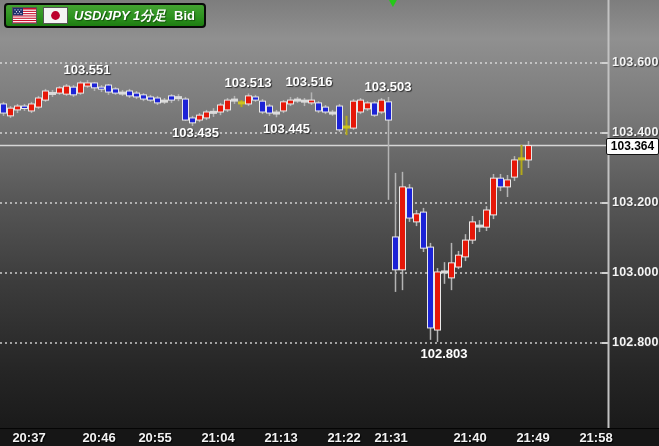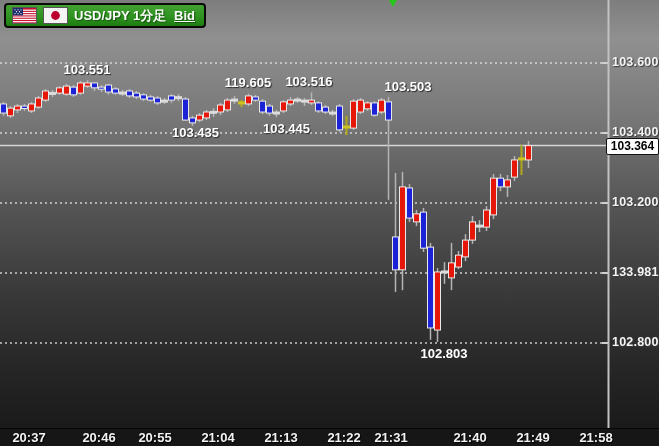--- a/index.html
+++ b/index.html
@@ -6,22 +6,22 @@
   #screen{position:relative;width:659px;height:446px;overflow:hidden;
     font-family:"Liberation Sans","DejaVu Sans",sans-serif;-webkit-font-smoothing:antialiased;}
   #chart-bg{position:absolute;left:0;top:0;width:659px;height:428px;
     background:linear-gradient(180deg,#7d7d7d 0%,#909090 9%,#7a7a7a 26%,#585858 46%,#3c3c3c 66%,#262626 86%,#1a1a1a 100%);}
   #plot{position:absolute;left:0;top:0;}
   
   #header-tab{position:absolute;left:4px;top:3px;width:202px;height:25px;box-sizing:border-box;
     background:linear-gradient(180deg,#44a232 0%,#2e9320 55%,#1e7d11 100%);
     border:2px solid #0a0a0a;border-radius:4px;display:flex;align-items:center;padding:0 6px;gap:6px;}
   #header-tab .flag{display:block;border:1px solid #555;}
-  #pair-title{color:#fff;font-size:13px;font-weight:bold;text-shadow:1px 1px 1px #15520c;white-space:nowrap;}
-  #bid-label{color:#fff;font-size:13px;font-weight:bold;margin-left:auto;margin-right:3px;text-shadow:1px 1px 1px #15520c;text-decoration:underline;}
+  #pair-title{color:#fff;font-size:13px;font-weight:bold;text-shadow:1px 1px 1px #15520c;white-space:nowrap;font-style:italic;}
+  #bid-label{color:#fff;font-size:13px;font-weight:bold;margin-left:auto;margin-right:3px;text-shadow:1px 1px 1px #15520c;}
   
   .ylab{position:absolute;left:612px;width:46px;color:#f4f4f4;font-size:12.5px;font-weight:bold;
     text-shadow:1px 1px 1px #3a3a3a;letter-spacing:0.2px;}
   #price-box{position:absolute;left:606px;width:51px;height:15px;background:#fdfdfd;border:1px solid #111;
     border-radius:2px;color:#000;font-size:12px;font-weight:bold;text-align:center;line-height:15px;z-index:5;}
   .ann{position:absolute;transform:translateX(-50%);color:#fff;font-size:13px;font-weight:600;
     text-shadow:1px 1px 1px #2e2e2e;white-space:nowrap;z-index:4;}
   
   #time-bar{position:absolute;left:0;top:428px;width:659px;height:30px;background:#161616;border-top:1px solid #050505;box-sizing:border-box;}
   .xlab{position:absolute;top:1px;transform:translateX(-50%);color:#f2f2f2;font-size:13px;font-weight:bold;
@@ -197,32 +197,32 @@
       <line x1="521.5" y1="144.89999999999813" x2="521.5" y2="174.9999999999976" stroke="#b3a91a" stroke-width="2"></line>
       <rect x="518" y="157.40000000000032" width="7" height="3" fill="#cec31f"></rect>
       <line x1="528.5" y1="141.04999999999964" x2="528.5" y2="167.999999999999" stroke="#b4b4b4" stroke-width="1.5"></line>
       <rect x="525.5" y="145.5999999999965" width="6" height="14.35000000000386" fill="#e61708" stroke="#e9e9e9" stroke-width="1"></rect>
       <polygon points="388.90000000000003,0 396.90000000000003,0 392.90000000000003,7" fill="#25c818"></polygon>
     </svg>
 
   <div id="annotations">
       <div class="ann" style="left: 87px; top: 62.15px;">103.551</div>
       <div class="ann" style="left: 195.5px; top: 124.75px;">103.435</div>
-      <div class="ann" style="left: 248px; top: 75.45px;">119.605</div>
+      <div class="ann" style="left: 248px; top: 75.45px;">103.513</div>
       <div class="ann" style="left: 286.5px; top: 121.25px;">103.445</div>
       <div class="ann" style="left: 308.9px; top: 74.4px;">103.516</div>
-      <div class="ann" style="left: 408px; top: 78.95px;">103.503</div>
+      <div class="ann" style="left: 388px; top: 78.95px;">103.503</div>
       <div class="ann" style="left: 444px; top: 345.95px;">102.803</div>
     </div>
 
   <div id="y-labels">
       <div class="ylab" style="top: 55px;">103.600</div>
       <div class="ylab" style="top: 125px;">103.400</div>
       <div class="ylab" style="top: 195px;">103.200</div>
-      <div class="ylab" style="top: 265px;">133.981</div>
+      <div class="ylab" style="top: 265px;">103.000</div>
       <div class="ylab" style="top: 335px;">102.800</div>
     </div>
   <div id="price-box" style="top: 137.6px;">103.364</div>
 
   <div id="header-tab">
     <svg class="flag" width="23" height="15" viewBox="0 0 23 15">
       <rect width="23" height="15" fill="#c8102e"></rect>
       <g fill="#ffffff">
         <rect y="1.6" width="23" height="1.2"></rect>
           <rect y="3.9" width="23" height="1.2"></rect>

